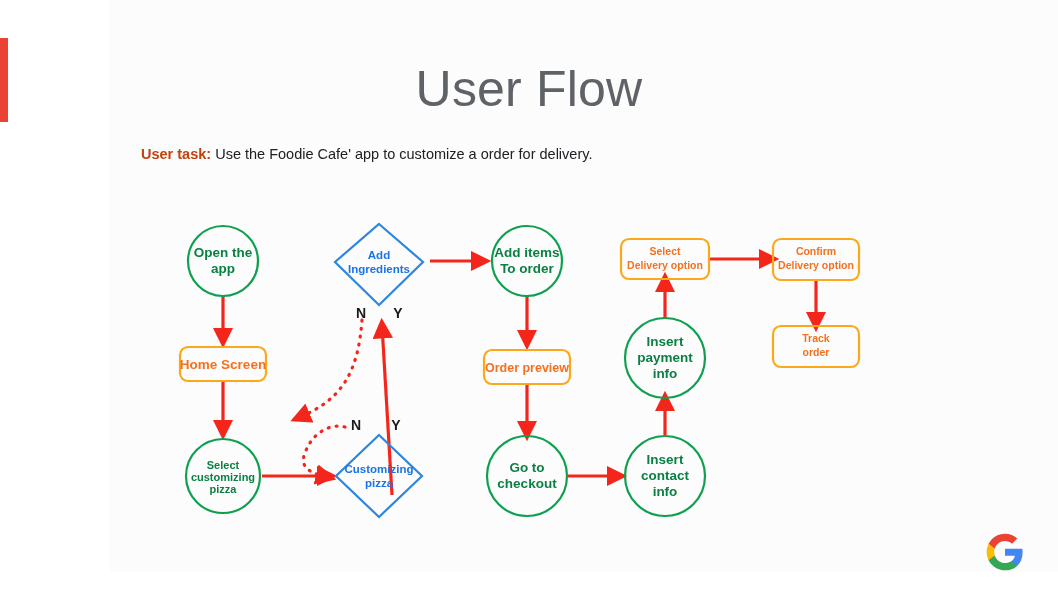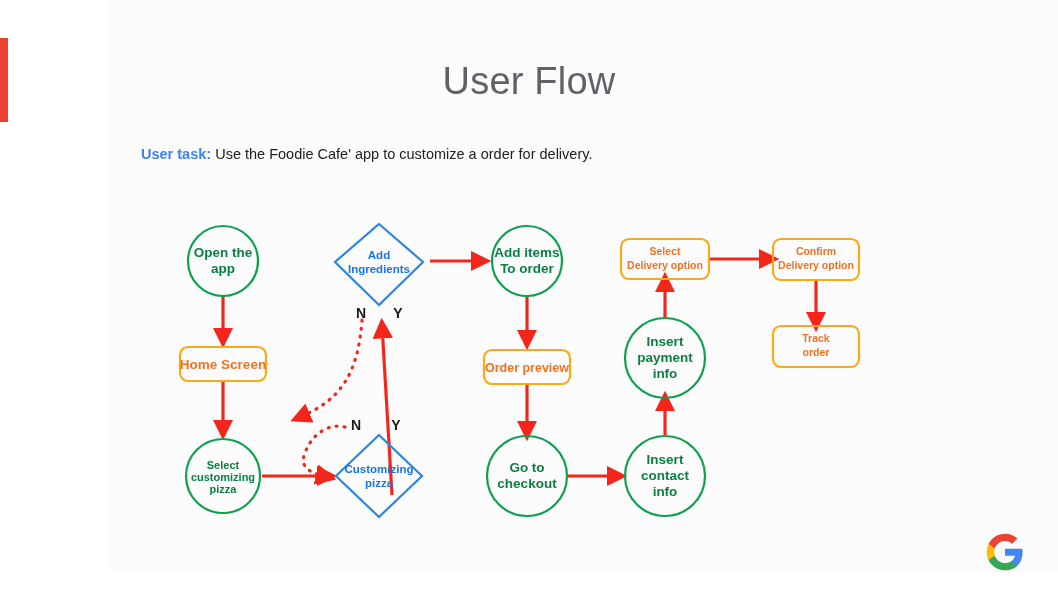--- a/index.html
+++ b/index.html
@@ -20,33 +20,33 @@
 
   
   .accent-bar{
     position:absolute;left:0px;top:38px;width:8px;height:84px;
     background:#ea4335;
   }
 
   .slide-title{
     position:absolute;left:0;top:60px;width:1058px;
     text-align:center;
-    font-size:38px;
+    font-size:50px;
     font-weight:400;
     color:#5f6368;
     letter-spacing:0.2px;
   }
 
   .task-line{
     position:absolute;left:141px;top:145px;
     font-size:14.5px;
     color:#202124;
     line-height:1.3;
   }
-  .task-line .lead{font-weight:bold;color:#3b82f6;}
+  .task-line .lead{font-weight:bold;color:#c2410c;}
 
   .flow-wrap{
     position:absolute;left:0px;top:195px;width:1058px;height:350px;
   }
   svg{display:block;}
 
   .sh-text{
     font-family:"Liberation Sans", sans-serif;
     text-anchor:middle;
     font-weight:bold;

